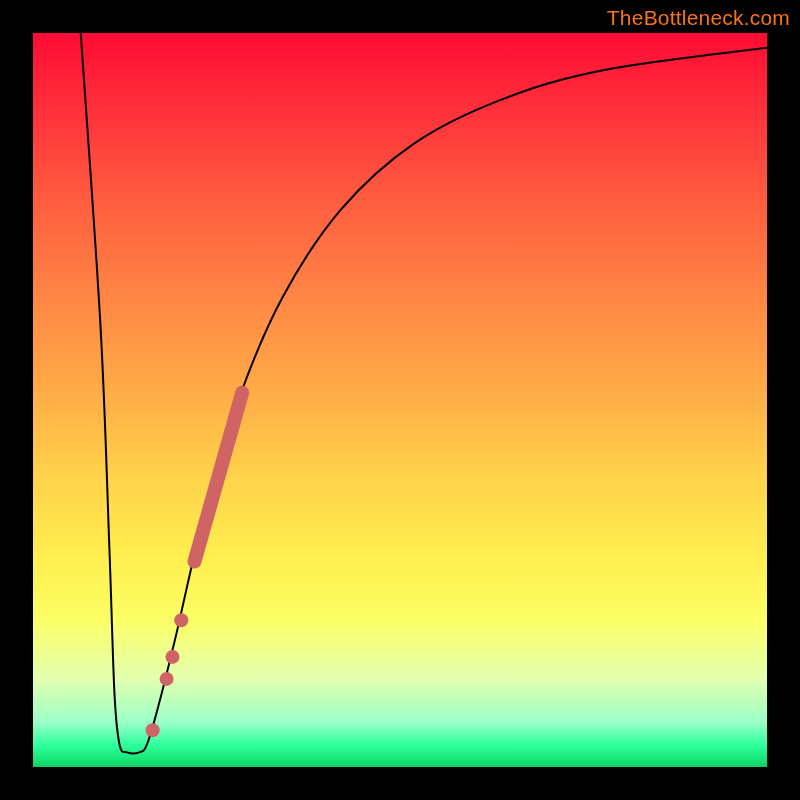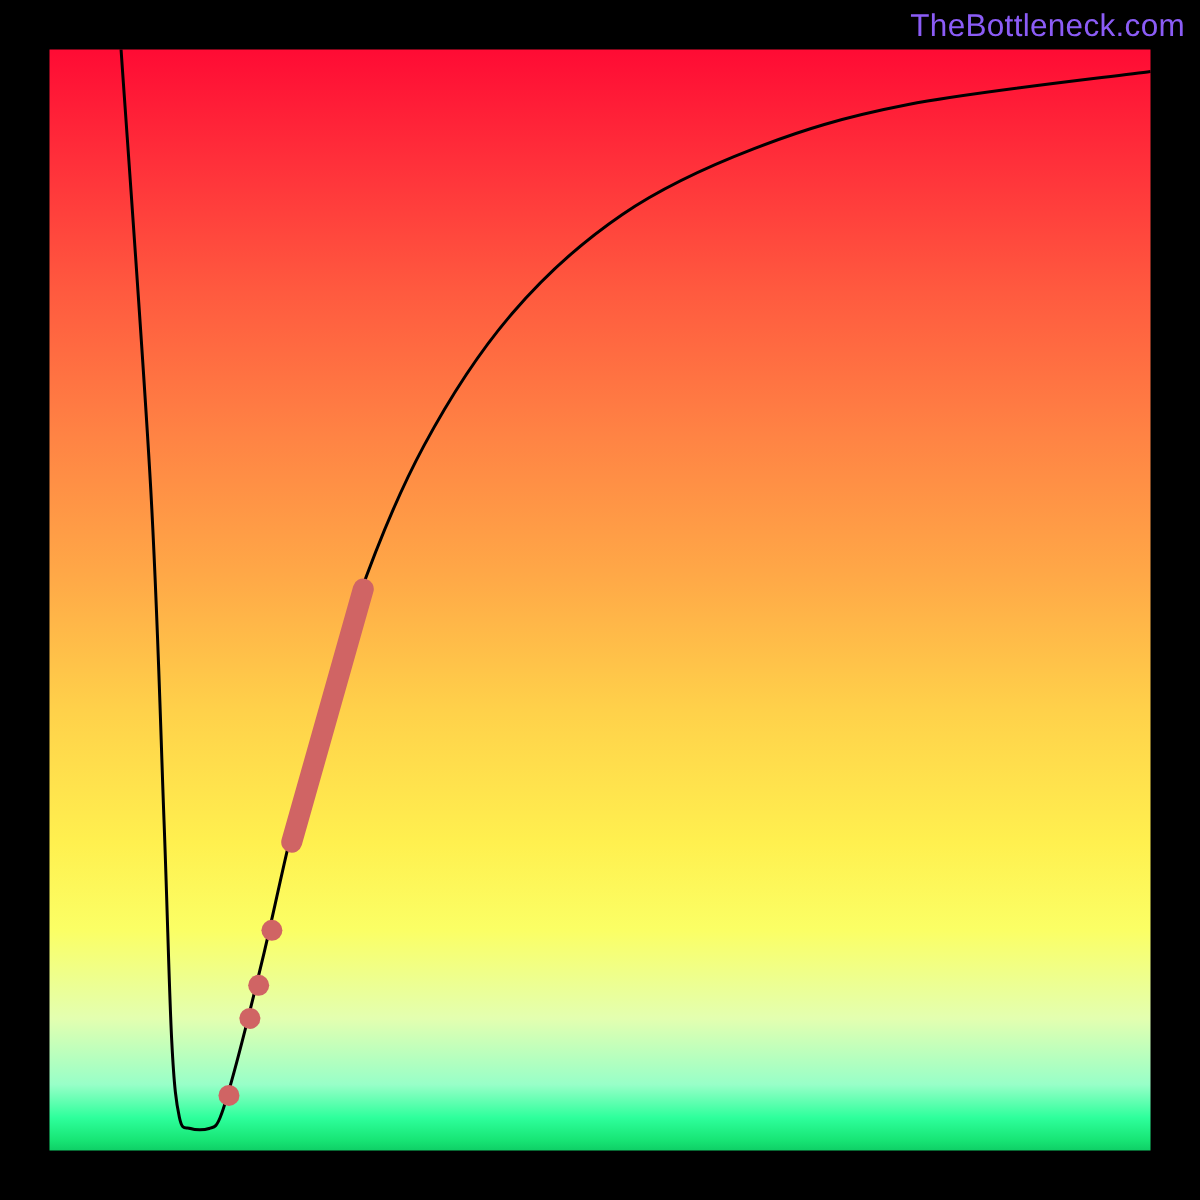--- a/index.html
+++ b/index.html
@@ -37,21 +37,21 @@
       #98ffc8 94%,
       #2eff9c 97%,
       #18e676 99%,
       #0fcf66 100%
     );
   }
   .watermark {
     position: absolute;
     top: 6px;
     right: 10px;
-    color: #8b5cf6;
+    color: #f97316;
     font-size: 21px;
     letter-spacing: 0.2px;
     user-select: none;
   }
   svg.curves {
     position: absolute;
     left: 0;
     top: 0;
     width: 734px;
     height: 734px;

